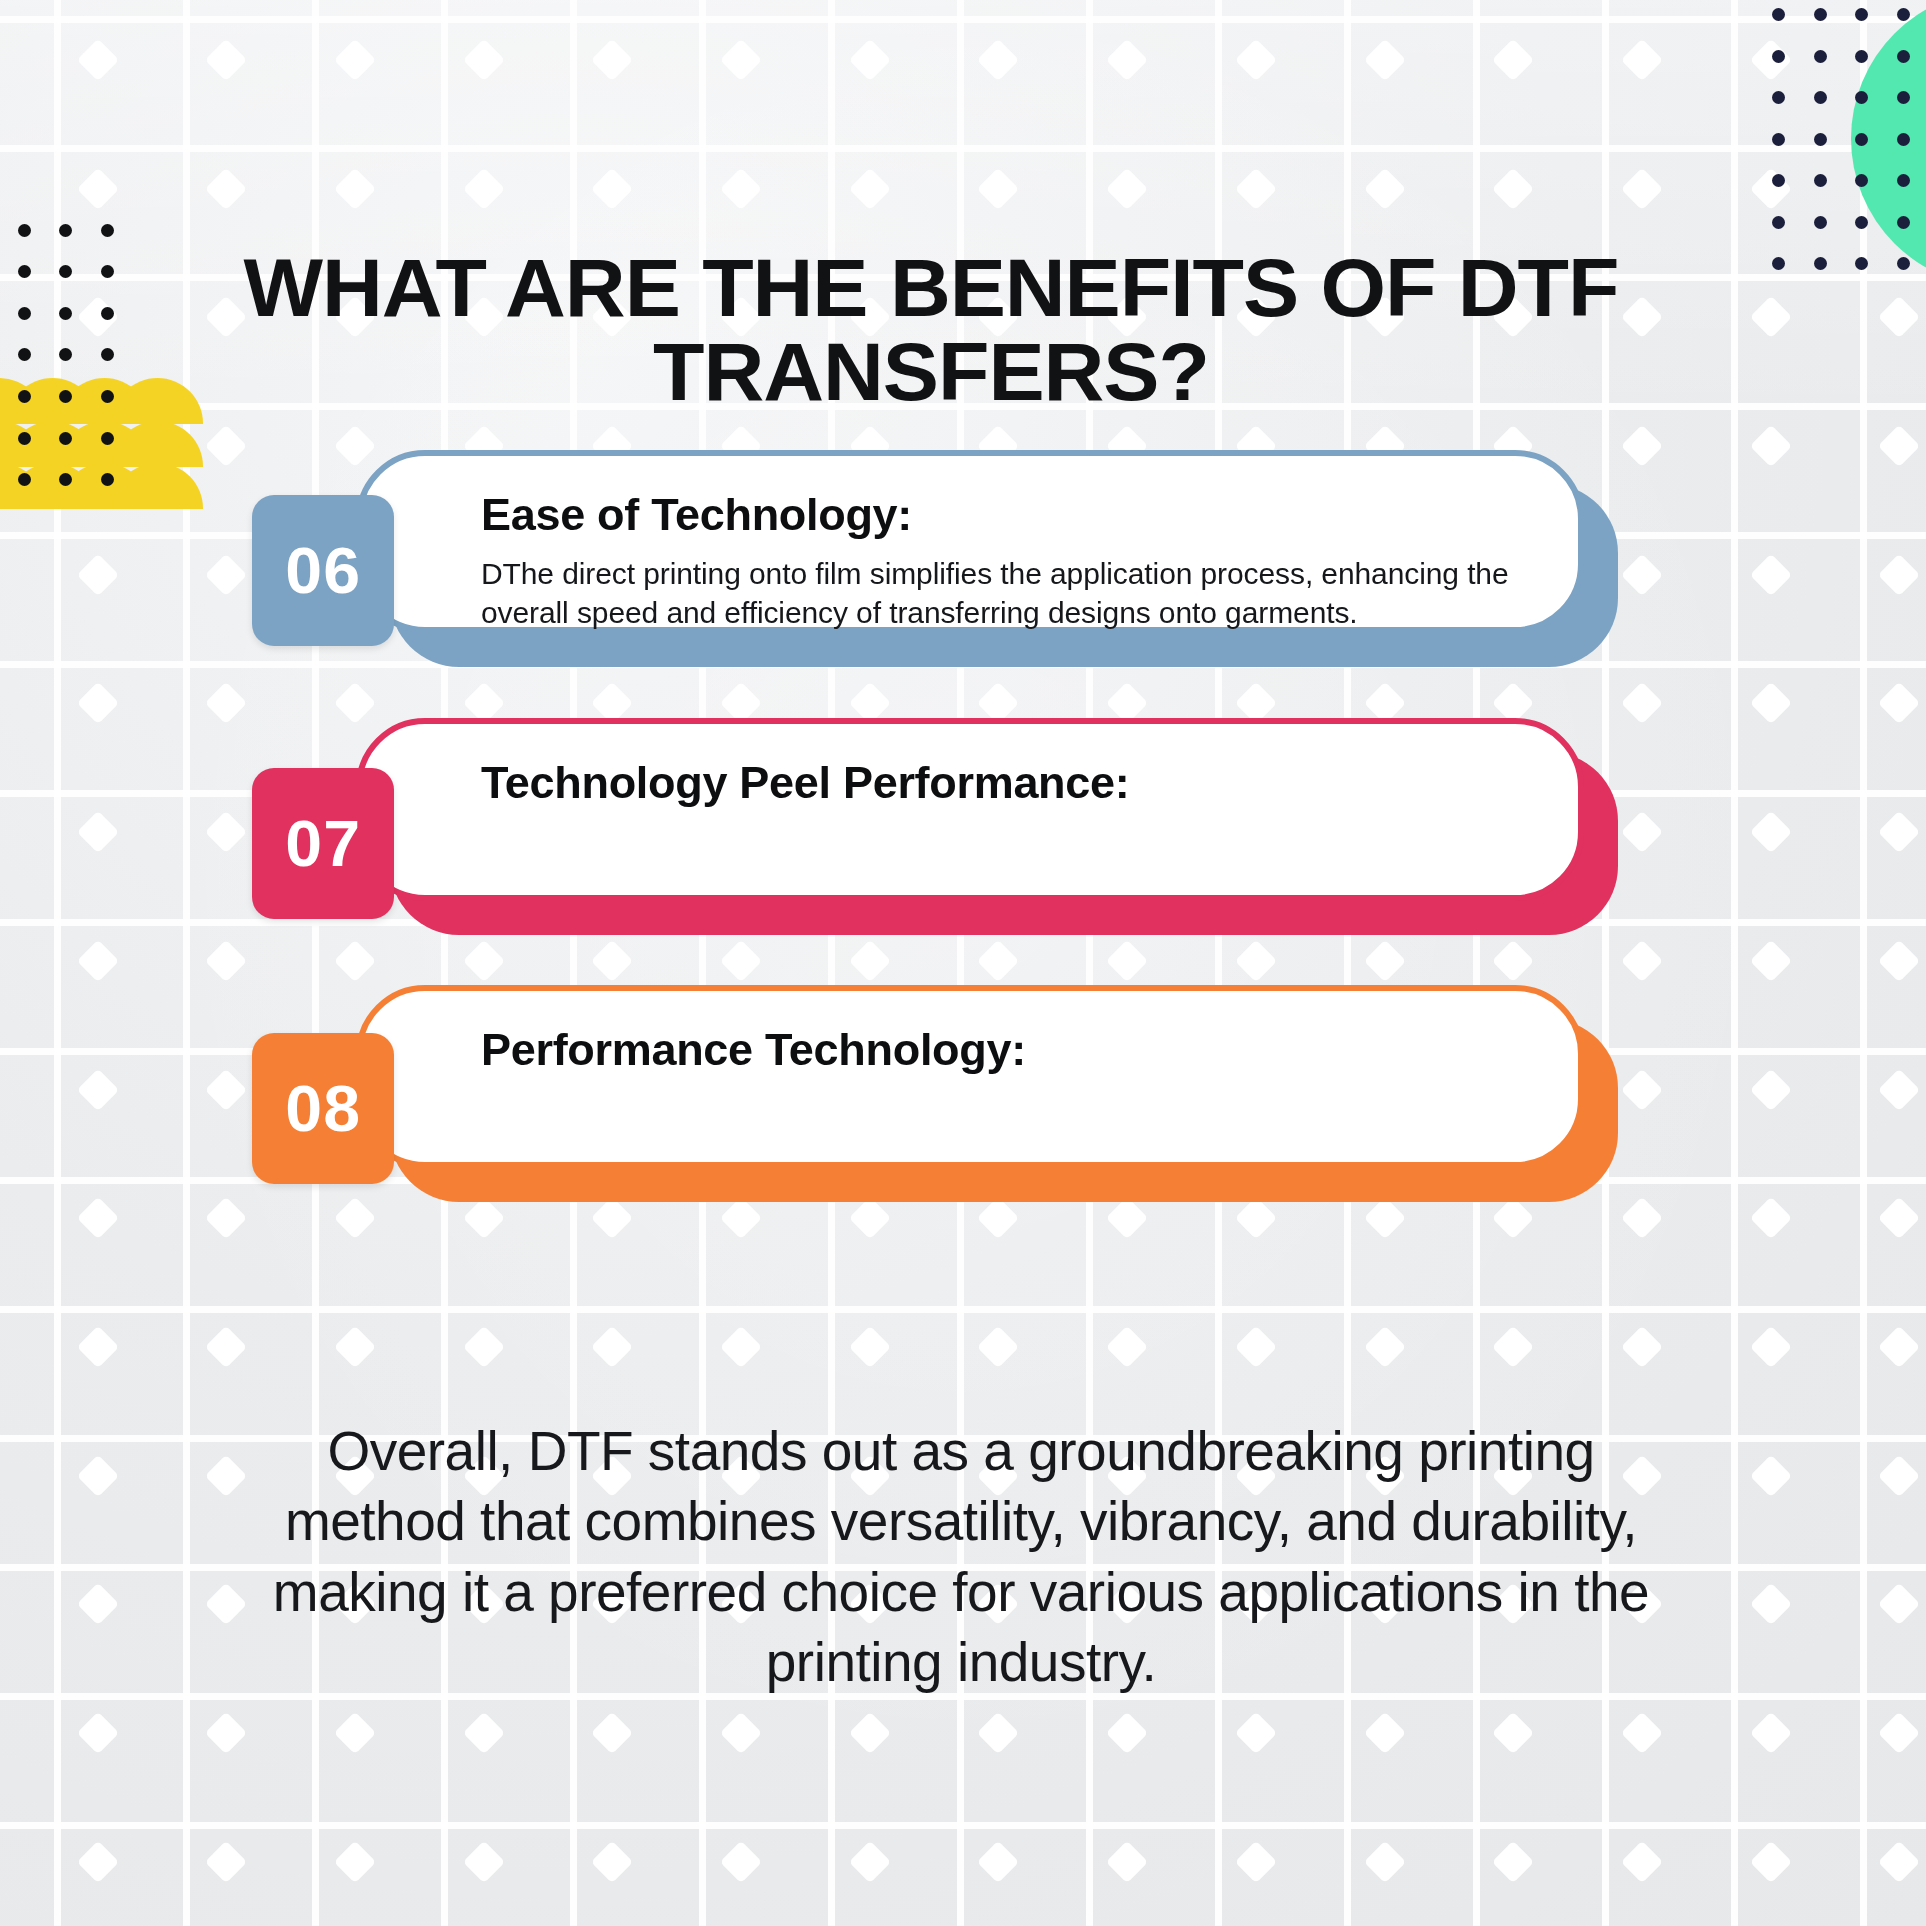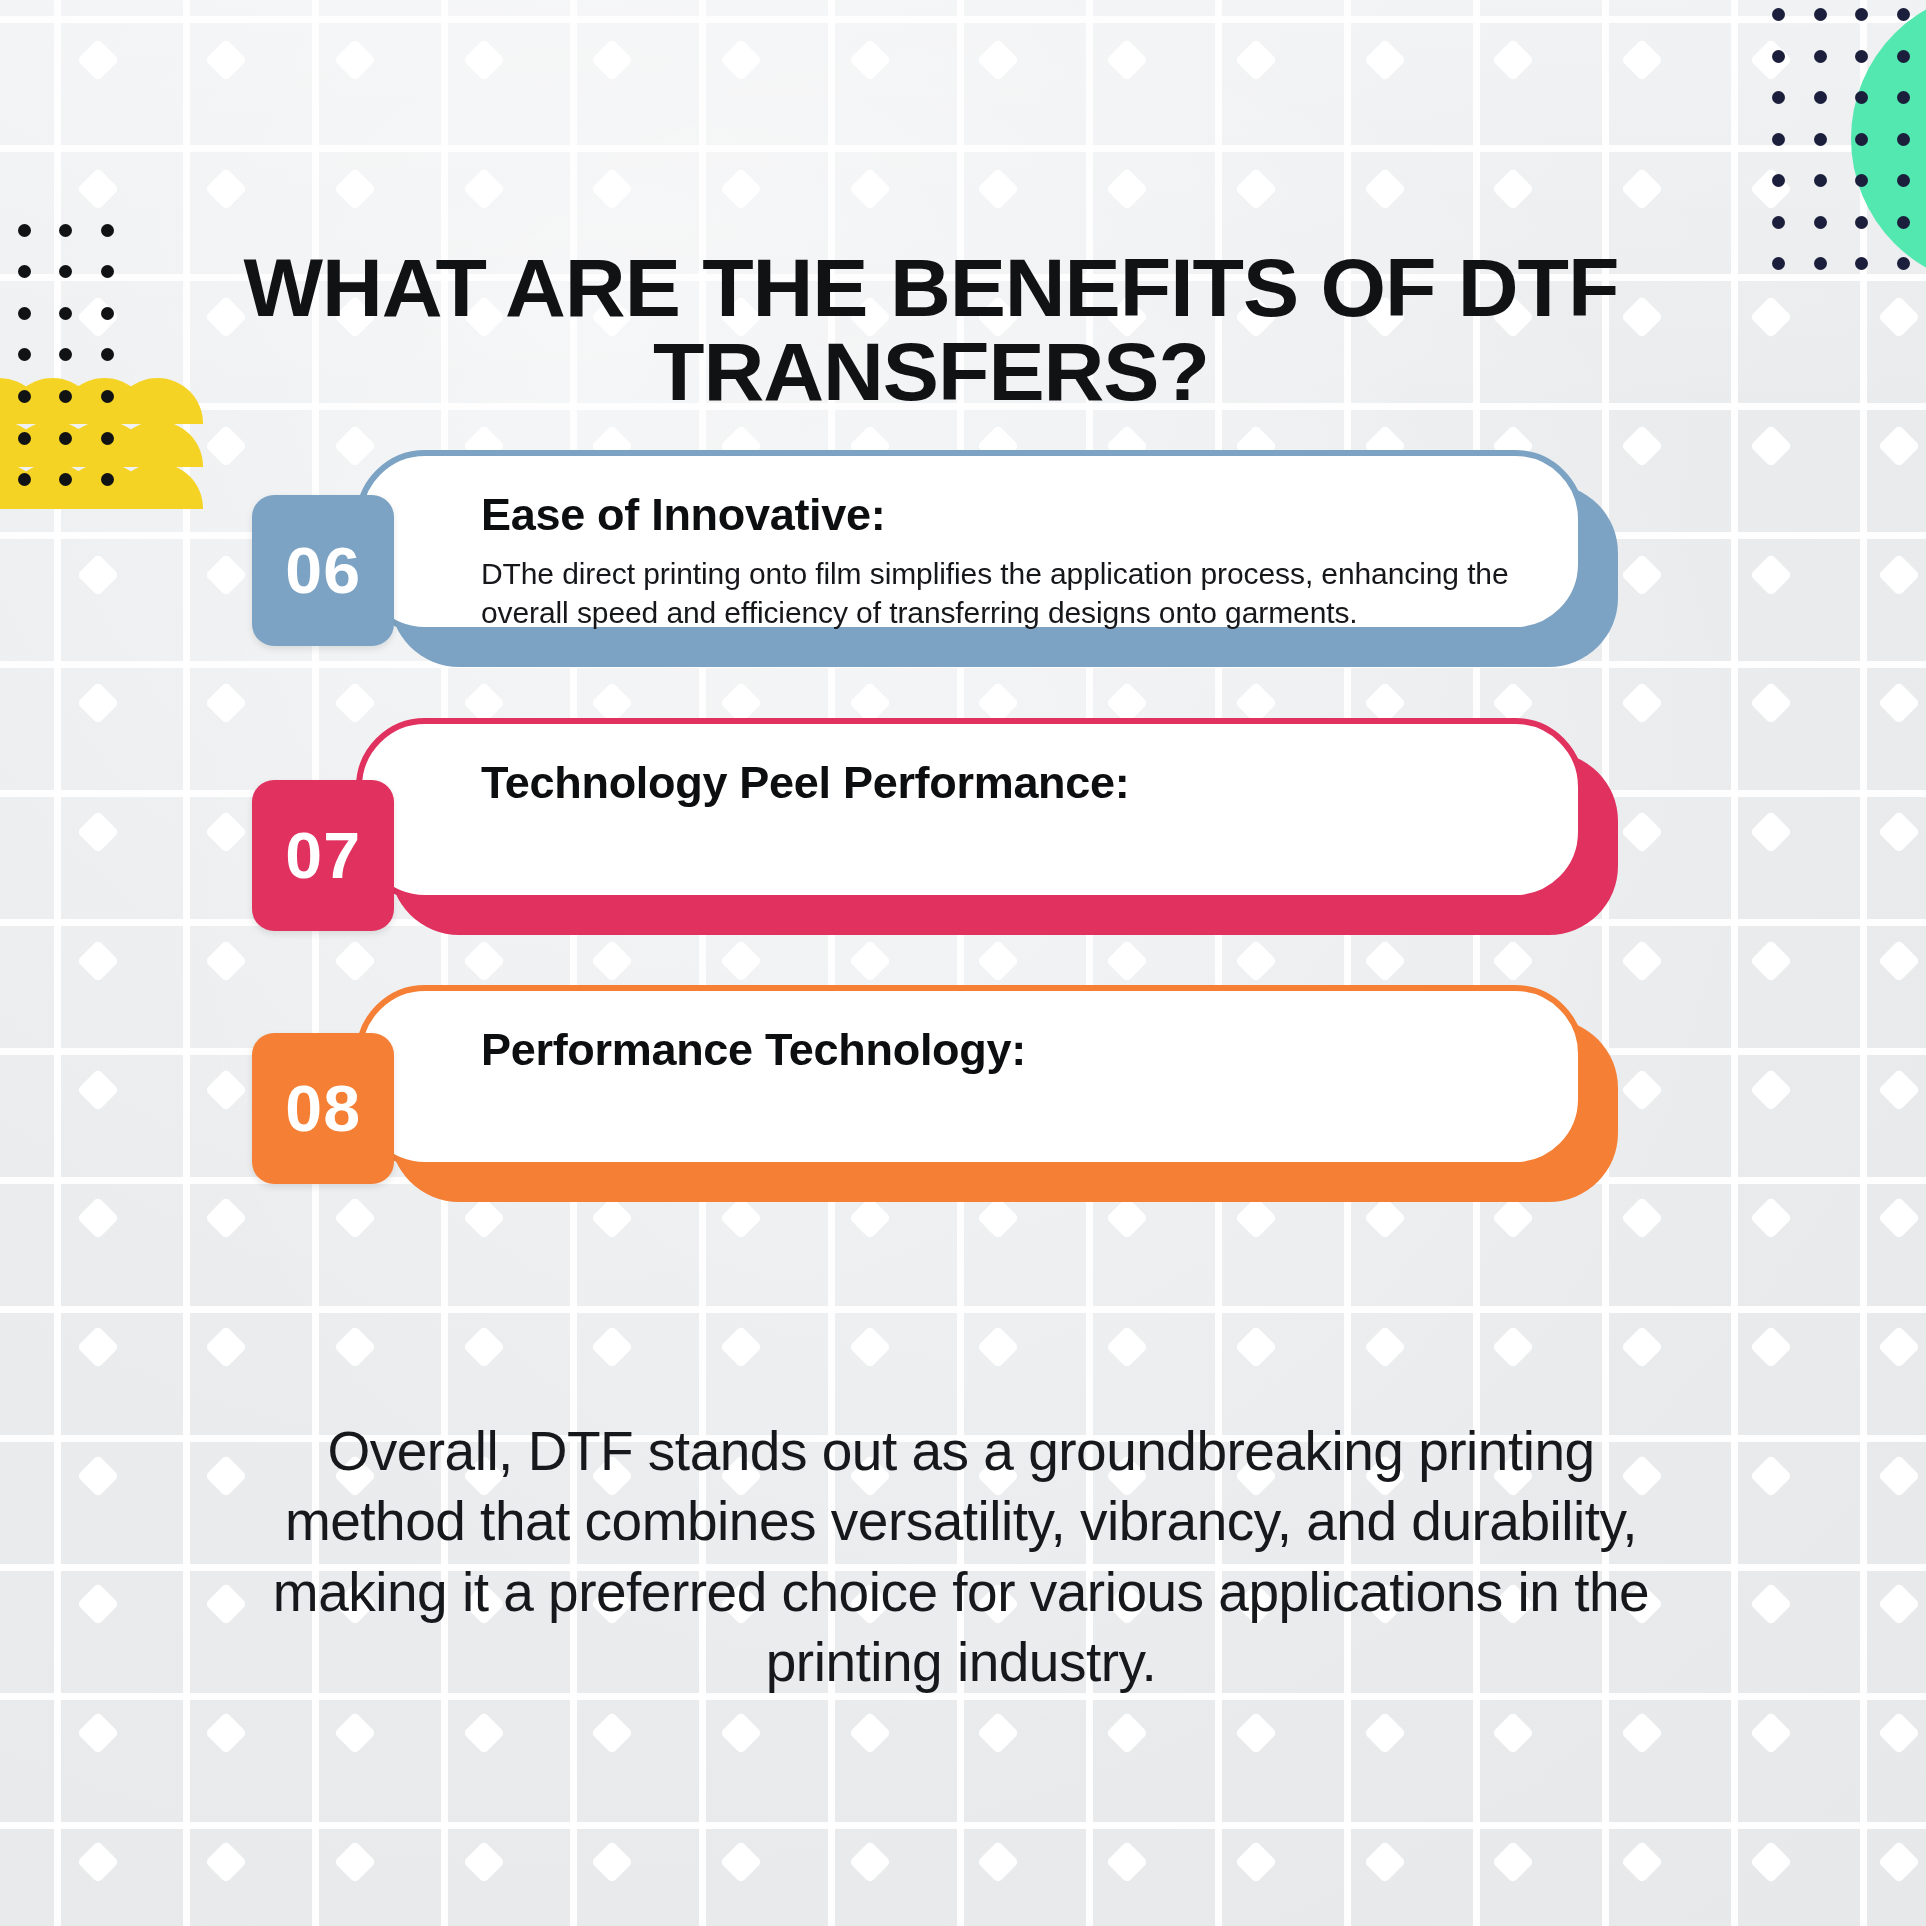--- a/index.html
+++ b/index.html
@@ -478,33 +478,33 @@
 
   <h1 class="title">
     <span>WHAT ARE THE BENEFITS OF DTF</span><br>
     <span>TRANSFERS?</span>
   </h1>
 
   <div class="cards" id="cards">
       <div class="card-row" style="top: 450px;">
         <div class="card-shadow" style="left: 138px; top: 34px; width: 1228px; height: 183px; background: rgb(124, 163, 196);"></div>
         <div class="card" style="left: 104px; top: 0px; width: 1228px; height: 183px; border-color: rgb(124, 163, 196);">
-          <div class="card-title">Ease of Innovative:</div>
+          <div class="card-title">Ease of Technology:</div>
           <div class="card-body">DThe direct printing onto film simplifies the application process, enhancing the overall speed and efficiency of transferring designs onto garments.</div>
         </div>
         <div class="badge" style="top: 45px; background: rgb(124, 163, 196);">
           <span class="badge-num">06</span>
         </div>
       </div>
       <div class="card-row" style="top: 718px;">
         <div class="card-shadow" style="left: 138px; top: 34px; width: 1228px; height: 183px; background: rgb(224, 49, 95);"></div>
         <div class="card" style="left: 104px; top: 0px; width: 1228px; height: 183px; border-color: rgb(224, 49, 95);">
           <div class="card-title">Technology Peel Performance:</div>
         </div>
-        <div class="badge" style="top: 62px; background: rgb(224, 49, 95);">
+        <div class="badge" style="top: 50px; background: rgb(224, 49, 95);">
           <span class="badge-num">07</span>
         </div>
       </div>
       <div class="card-row" style="top: 985px;">
         <div class="card-shadow" style="left: 138px; top: 34px; width: 1228px; height: 183px; background: rgb(245, 128, 53);"></div>
         <div class="card" style="left: 104px; top: 0px; width: 1228px; height: 183px; border-color: rgb(245, 128, 53);">
           <div class="card-title">Performance Technology:</div>
         </div>
         <div class="badge" style="top: 48px; background: rgb(245, 128, 53);">
           <span class="badge-num">08</span>

